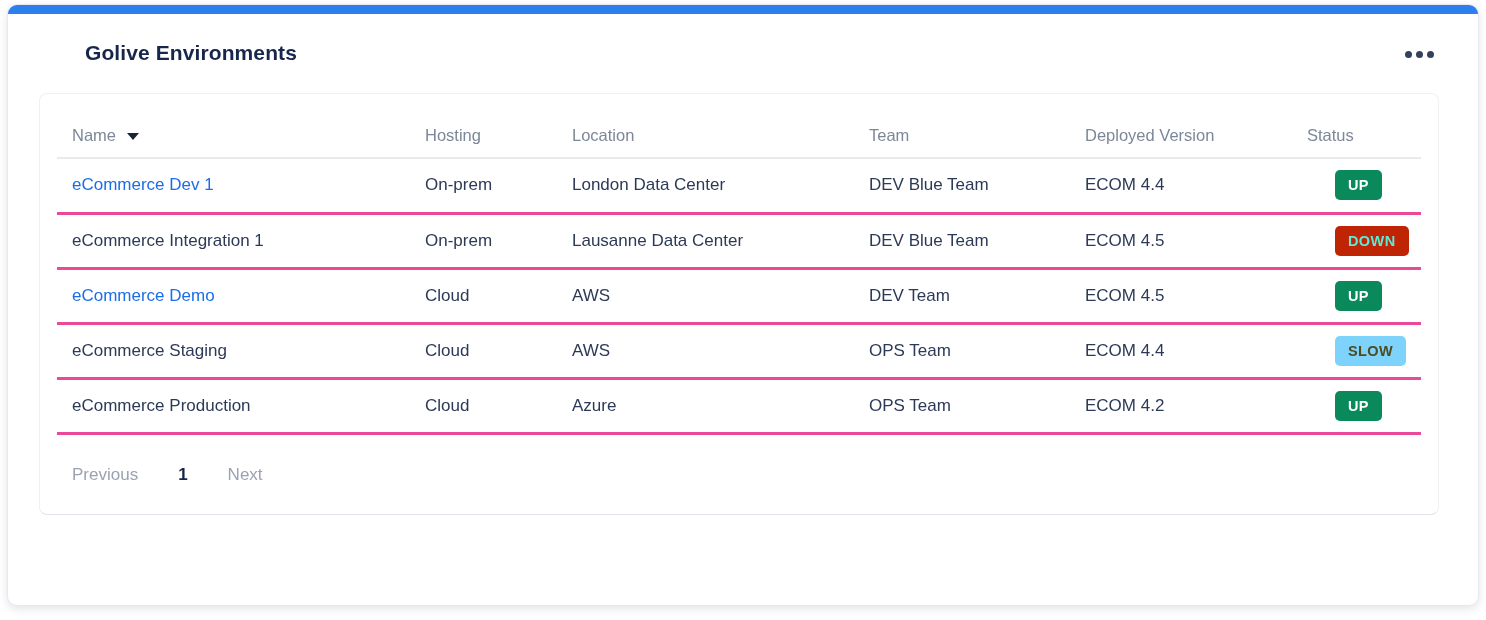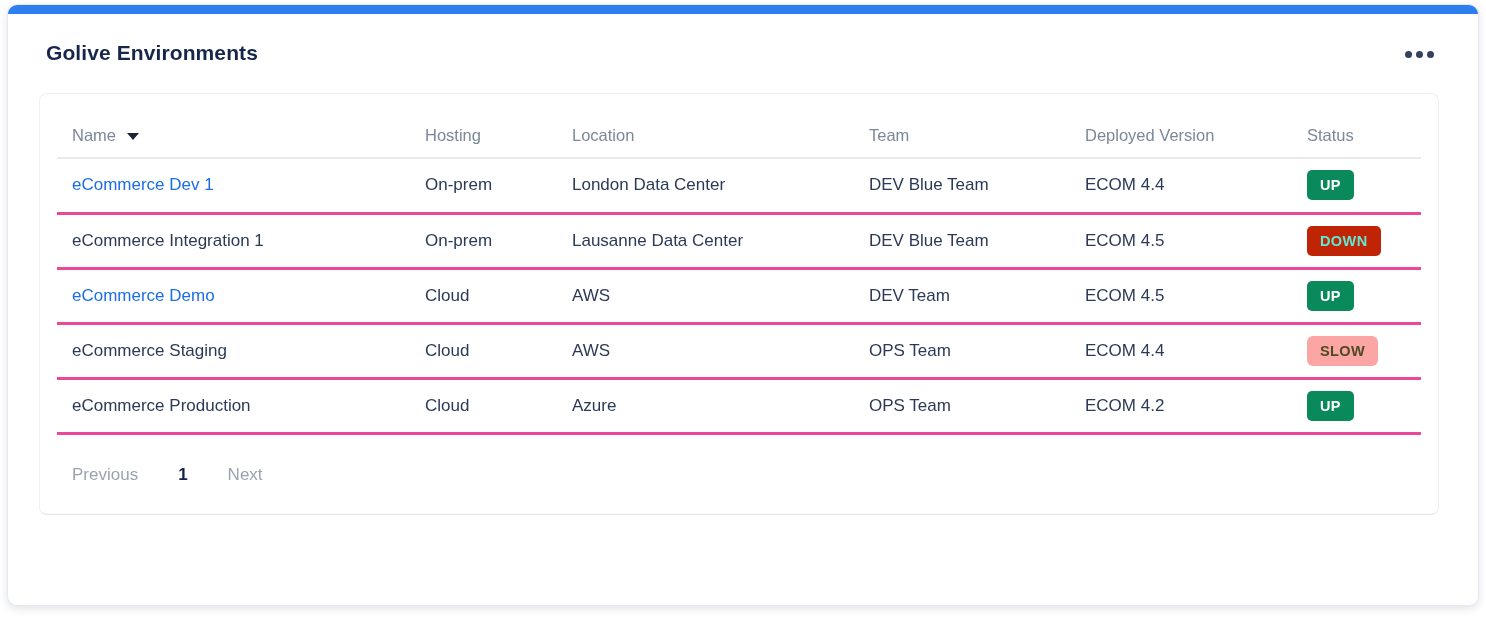--- a/index.html
+++ b/index.html
@@ -10,20 +10,21 @@
     position:absolute; left:7px; top:4px; width:1472px; height:602px;
     background:#ffffff; border:1px solid #e7e9ed; border-radius:10px;
     box-shadow:0 3px 8px rgba(9,30,66,0.12);
     overflow:hidden;
   }
   .accent-bar { height:9px; background:#2d7ff0; }
 
   .card-header {
     display:flex; justify-content:space-between; align-items:flex-start;
     padding:27px 40px 0 38px;
+    margin-left:39px;
   }
   .card-title { font-size:21px; font-weight:700; color:#17274b; letter-spacing:.1px; }
   .menu-btn { display:flex; gap:4px; padding:10px 4px; cursor:pointer; }
   .menu-btn .dot { width:7px; height:7px; border-radius:50%; background:#33415e; }
 
   .panel {
     margin:25px 39px 0 31px;
     border:1px solid #eef0f3; border-bottom-color:#e0e3e9;
     border-radius:8px;
     padding:22px 17px 29px 17px;
@@ -46,25 +47,25 @@
   }
 
   td {
     height:55px; padding:0 0 0 15px; font-size:17px; color:#2c3a57;
     border-bottom:3px solid #ec4899; white-space:nowrap; overflow:hidden;
   }
   .cell-link { color:#1c6ee8; cursor:pointer; }
 
   .badge {
     display:inline-block; font-size:14.5px; font-weight:700; letter-spacing:.4px;
-    line-height:18px; padding:6px 13px; border-radius:5px;
+    line-height:18px; padding:6px 13px; border-radius:5px;margin-left:28px;
   }
   .badge-up   { background:#0a8a5b; color:#ffffff; }
   .badge-down { background:#bf2505; color:#5eead4; }
-  .badge-slow { background:#fca5a5; color:#4e4a22;border-radius:6px; }
+  .badge-slow { background:#7dd3fc; color:#4e4a22; }
 
   .pagination {
     display:flex; align-items:center; gap:40px;
     padding:30px 0 0 15px; font-size:17px;
   }
   .page-nav { color:#9aa3b1; cursor:pointer; }
   .page-current { color:#15234a; font-weight:700; cursor:pointer; }
 </style>
 </head>
 <body>

